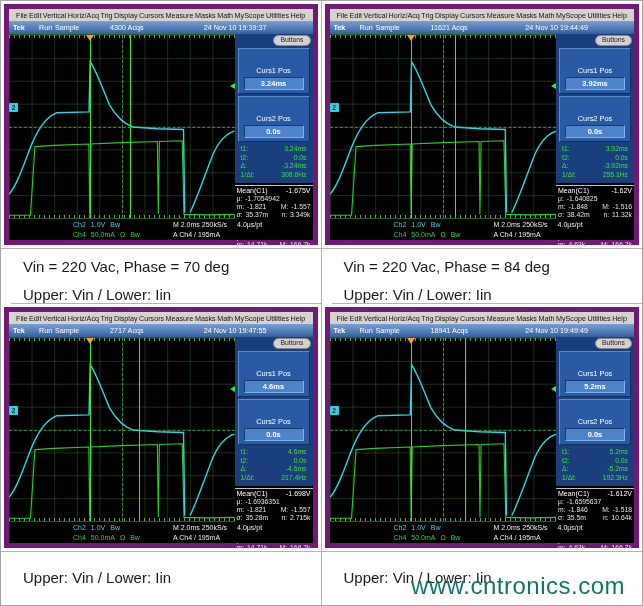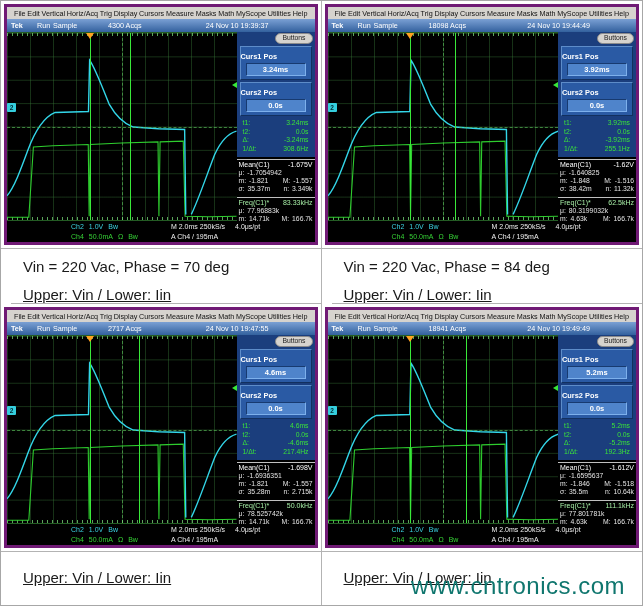--- a/index.html
+++ b/index.html
@@ -5,21 +5,21 @@
   html,body { margin:0; padding:0; background:#fff; font-family:"Liberation Sans",sans-serif; }
   .page { position:relative; width:643px; height:606px; box-sizing:border-box; border:1px solid #a7a7a7;
           display:grid; grid-template-columns:1fr 1fr; grid-template-rows:248px 55px 248px 53px; background:#fff; }
   .cell { box-sizing:border-box; border-bottom:1px solid #b3b3b3; overflow:hidden; }
   .cell.c1 { border-right:1px solid #b3b3b3; }
   .cell.last { border-bottom:none; }
   .scope-cell { padding:3px; background:#fff; }
 
   
   .scope { display:flex; flex-direction:column; width:100%; height:100%; box-sizing:border-box;
-           border:3px solid #701a75; background:#000; }
+           border:5px solid #701a75; background:#000; }
   .menubar { flex:0 0 12px; background:#d6d3ce; display:flex; justify-content:space-between; align-items:center;
              padding:0 7px; font-size:7.2px; color:#111; white-space:nowrap; }
   .statusbar { flex:0 0 13px; background:linear-gradient(#7aa0d4,#33619e); color:#fff; font-size:7.2px;
                display:flex; align-items:center; padding:0 4px; white-space:nowrap;justify-content:flex-end; }
   .s-tek { font-weight:bold; width:26px; }
   .s-run { width:16px; }
   .s-sample { width:55px; }
   .s-acqs { flex:1; }
   .s-date { margin-right:42px; }
 
@@ -48,21 +48,21 @@
                 border-top:3px solid transparent; border-bottom:3px solid transparent; border-right:5px solid #39e839; }
 
   
   .panel { flex:0 0 78px; background:#000; display:flex; flex-direction:column; font-size:6.8px; color:#fff; min-width:0; }
   .panel-top { background:#1b3e7d; padding:1px 2px 4px; }
   .pill-row { display:flex; justify-content:flex-end; margin-bottom:1px; }
   .buttons-pill { background:#d6d3ce; color:#222; font-size:6.8px; padding:0 6px 1px; border-radius:8px;
                   border:1px solid #8a8a8a; line-height:8px; }
   .curs-group { background:#2a5aa4; border:1px solid #5d8cc9; border-bottom-color:#12305f; border-right-color:#12305f;
                 margin:2px 1px; }
-  .curs-title { font-size:7.4px; font-weight:bold; color:#fff; padding-top:5px; }
+  .curs-title { font-size:7.4px; font-weight:normal; text-align:center; color:#fff; padding-top:17px; }
   .curs-value { background:#4f84cb; border:1px solid #173a70; border-bottom-color:#7db0ec; border-right-color:#7db0ec;
                 margin:2px 5px 3px; text-align:center; font-size:7.5px; font-weight:bold; color:#fff; padding:1px 0; }
   .readout { margin-top:3px; }
   .readout-row { display:flex; justify-content:space-between; padding:0 4px; color:#3ae23a; line-height:8.5px; font-size:6.8px; }
   .meas { border-top:1px solid #c0c0c0; margin-top:2px; padding:1px 2px 2px; line-height:8px; }
   .meas-head { display:flex; justify-content:space-between; color:#fff; font-size:7px; }
   .freq .meas-head { color:#a5eda5; }
   .meas-row { display:flex; justify-content:space-between; color:#e4e4e4; }
   .meas-row.single { justify-content:flex-start; gap:3px; }
   .pair { display:flex; gap:3px; }
@@ -72,21 +72,21 @@
                justify-content:center; gap:1px; }
   .bb-row { display:flex; align-items:center; margin-left:64px; gap:14px; line-height:9px; white-space:nowrap; }
   .bb-ch { display:flex; gap:5px; width:86px; }
   .bb-ch2 { color:#3cd2e2; }
   .bb-ch4 { color:#35d035; }
   .bb-white { display:flex; gap:10px; color:#efefef; }
 
   
   .caption-cell { padding:6px 12px; font-size:15px; color:#1a1a1a; background:#fff;margin-left:10px; }
   .cap1 { margin-top:3px; }
-  .cap2 { margin-top:11px;text-decoration:underline; }
+  .cap2 { margin-top:11px; }
 
   .watermark { position:absolute; right:17px; bottom:5px; font-size:24px; color:#0f766e; letter-spacing:.5px; }
 </style>
 </head>
 <body>
 
 <div class="page">
   <div class="cell scope-cell c1">
   <div class="scope">
     <div class="menubar">
@@ -261,21 +261,21 @@
           <span>Masks</span>
           <span>Math</span>
           <span>MyScope</span>
           <span>Utilities</span>
           <span>Help</span>
         </div>
     <div class="statusbar">
       <span class="s-tek">Tek</span>
       <span class="s-run">Run</span>
       <span class="s-sample">Sample</span>
-      <span class="s-acqs">18098 Acqs</span>
+      <span class="s-acqs">11621 Acqs</span>
       <span class="s-date">24 Nov 10 19:44:49</span>
     </div>
     <div class="mainarea">
       <div class="graticule">
         <div class="ticks t-top"></div>
         <div class="ticks t-bot"></div>
         <svg class="wave" viewBox="0 0 100 100" preserveAspectRatio="none">
           <path class="iin" vector-effect="non-scaling-stroke" d="M 0 98.5 L 9.5 98.5 L 11.5 61 L 20 60.3 L 35.4 59.6 L 35.8 98 L 36.3 59.6 L 50 58.8 L 65.8 58.2 L 66.2 98 L 66.7 58.2 L 76.8 57.8 L 77.6 98 L 88 98.3 L 100 98"></path>
           <path class="vin" vector-effect="non-scaling-stroke" d="M 0 87 C 3 83 6 73 9 63 C 12 53 16 45 21 42.5 L 35.5 42 L 36 14.5 C 38.5 19 41.5 29 44.5 38 C 47.5 44.5 51 48.5 55 50.3 L 66 51.2 L 77.4 51.6 L 77.9 97 M 80.3 97 C 83.5 89 87 76 90.5 65 C 93.5 57 97 53.5 100 52.5"></path>
         </svg>

